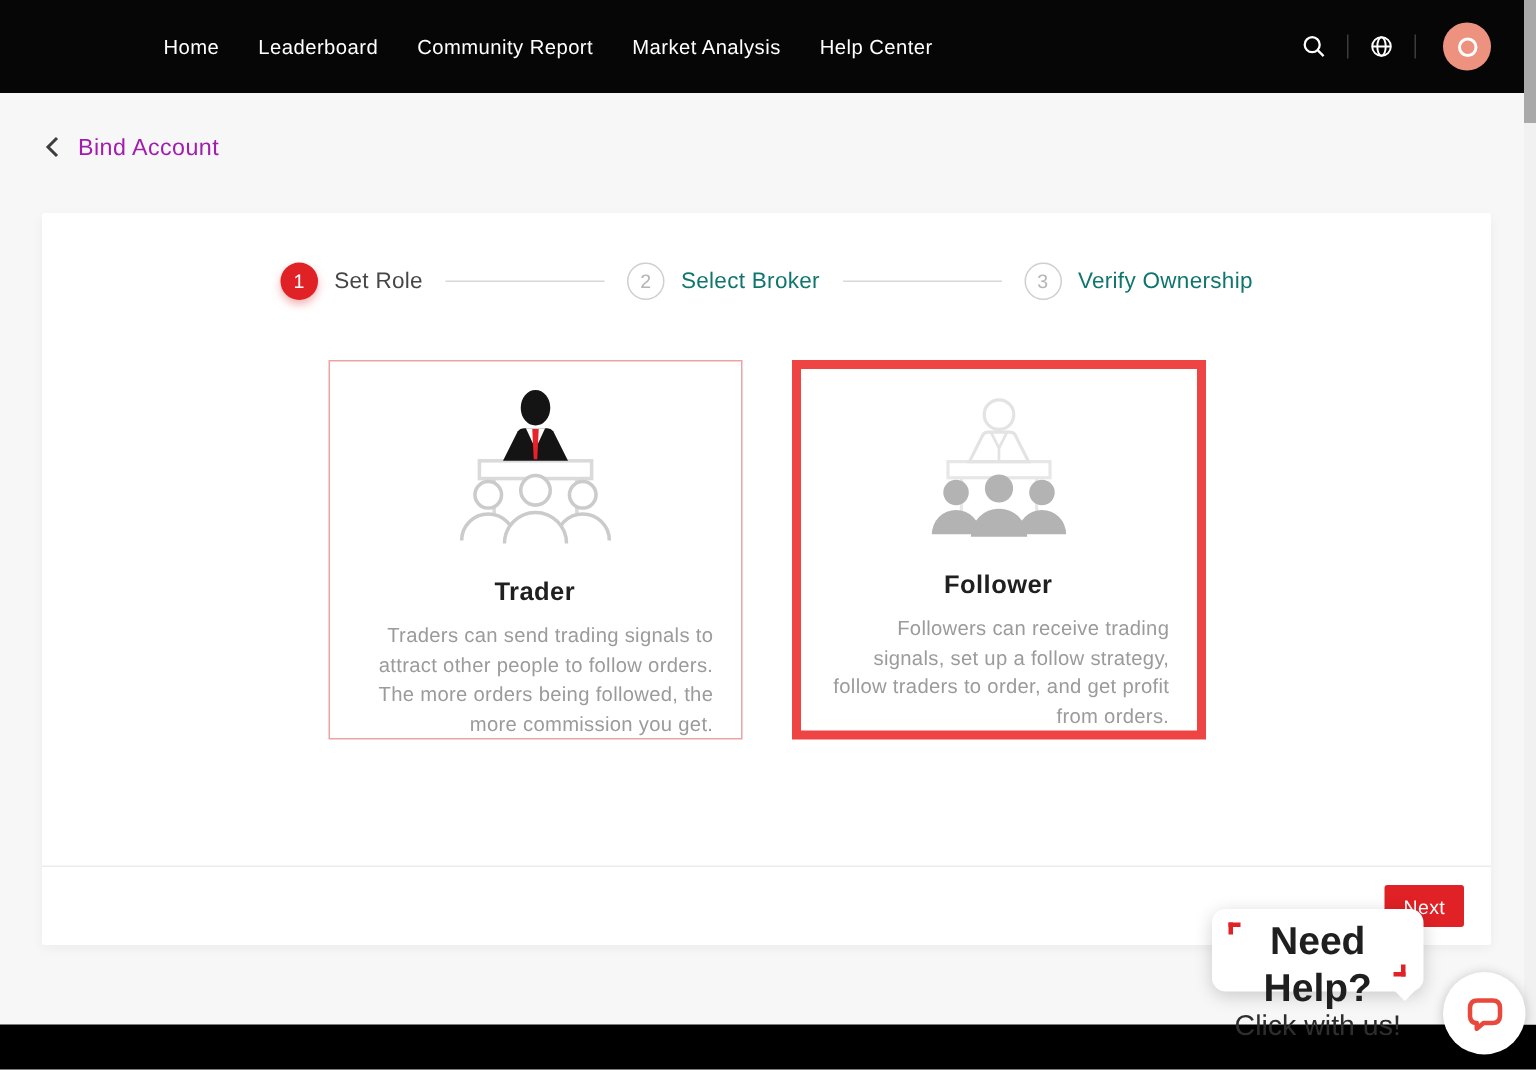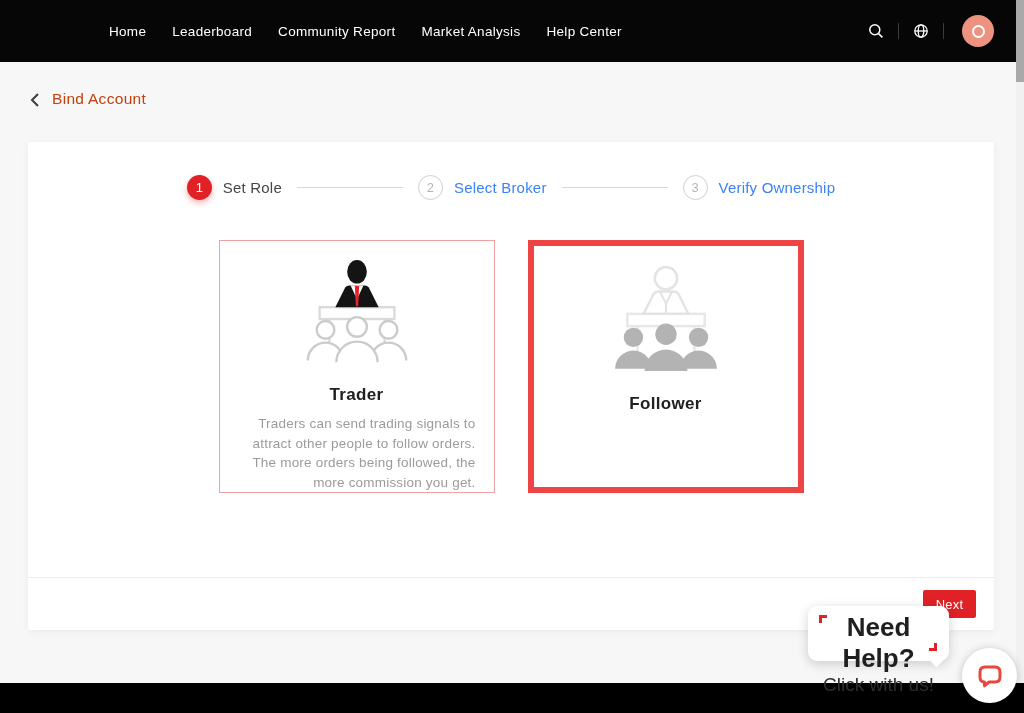--- a/index.html
+++ b/index.html
@@ -26,22 +26,22 @@
   .vdivider { width:1px; height:16px; background:#3c3c3c; margin:0 10px; }
   .avatar {
     width:32px; height:32px; border-radius:50%; background:#ec927f;
     display:flex; align-items:center; justify-content:center; margin-left:8px; cursor:pointer;
     border:none;
   }
   .avatar-ring { width:13px; height:13px; border:2.5px solid #fff; border-radius:50%; }
 
   
   .breadcrumb {
-    position:absolute; top:90px; left:30px; display:flex; align-items:flex-end; gap:12px;
-    color:#c2410c; font-size:15.5px; letter-spacing:.3px; cursor:pointer;
+    position:absolute; top:90px; left:30px; display:flex; align-items:flex-start; gap:12px;
+    color:#a21caf; font-size:15.5px; letter-spacing:.3px; cursor:pointer;
   }
 
   
   .main-card {
     position:absolute; left:28px; top:142px; width:966px; height:488px;
     background:#fff; border-radius:2px; box-shadow:0 2px 8px rgba(0,0,0,.05);
   }
 
   
   .stepper {
@@ -55,21 +55,21 @@
     font-size:13px;
   }
   .step.active .step-circle {
     background:#e02125; color:#fff; box-shadow:0 3px 6px rgba(224,33,37,.35);
   }
   .step.inactive .step-circle {
     background:#fff; border:1px solid #cfcfcf; color:#b5b5b5;
   }
   .step-label { margin-left:11px; font-size:15px; letter-spacing:.2px; }
   .step.active .step-label { color:#464646;text-align:right; }
-  .step.inactive .step-label { color:#3b82f6; }
+  .step.inactive .step-label { color:#0f766e; }
   .connector { width:106px; height:1px; background:#d8d8d8; margin:0 15px; }
 
   
   .roles-row {
     position:absolute; top:98px; left:0; width:100%;
     display:flex; justify-content:center; gap:33px;
   }
   .role-card {
     width:276px; height:253px; background:#fff; text-align:center; cursor:pointer;
     border:6px solid #ef4444; display:flex; flex-direction:column; align-items:center;
@@ -219,20 +219,21 @@
         <line x1="58" y1="40" x2="58" y2="50" stroke="#e3e3e3" stroke-width="2"></line>
 
         <circle cx="26" cy="73" r="9.5" fill="#b3b3b3"></circle>
         <path d="M8 104 A18 18 0 0 1 44 104 Z" fill="#b3b3b3"></path>
         <circle cx="90" cy="73" r="9.5" fill="#b3b3b3"></circle>
         <path d="M72 104 A18 18 0 0 1 108 104 Z" fill="#b3b3b3"></path>
         <circle cx="58" cy="70" r="10.5" fill="#b3b3b3"></circle>
         <path d="M37 106 A21 21 0 0 1 79 106 Z" fill="#b3b3b3"></path>
       </svg>
       <div class="role-title">Follower</div>
+      <div class="role-desc">Followers can receive trading signals, set up a follow strategy, follow traders to order, and get profit from orders.</div>
     </div>
   </div>
 
   <div class="card-divider"></div>
   <button class="next-btn">Next</button>
 </section>
 
 <div class="help-tooltip">
   <div class="bracket bracket-tl"></div>
   <div class="help-title">Need Help?</div>

